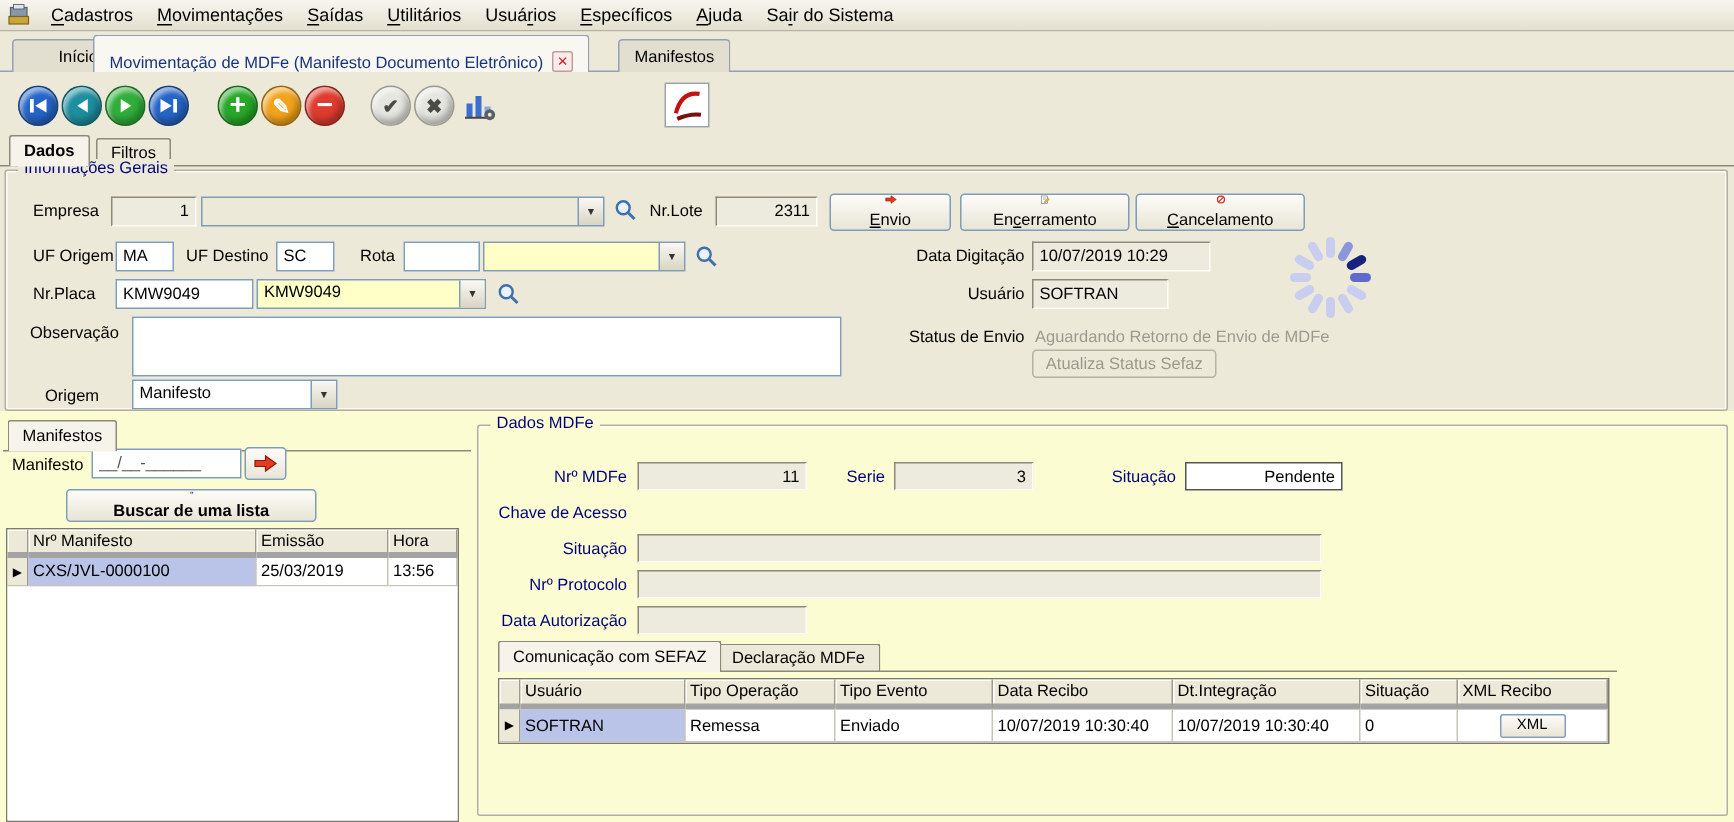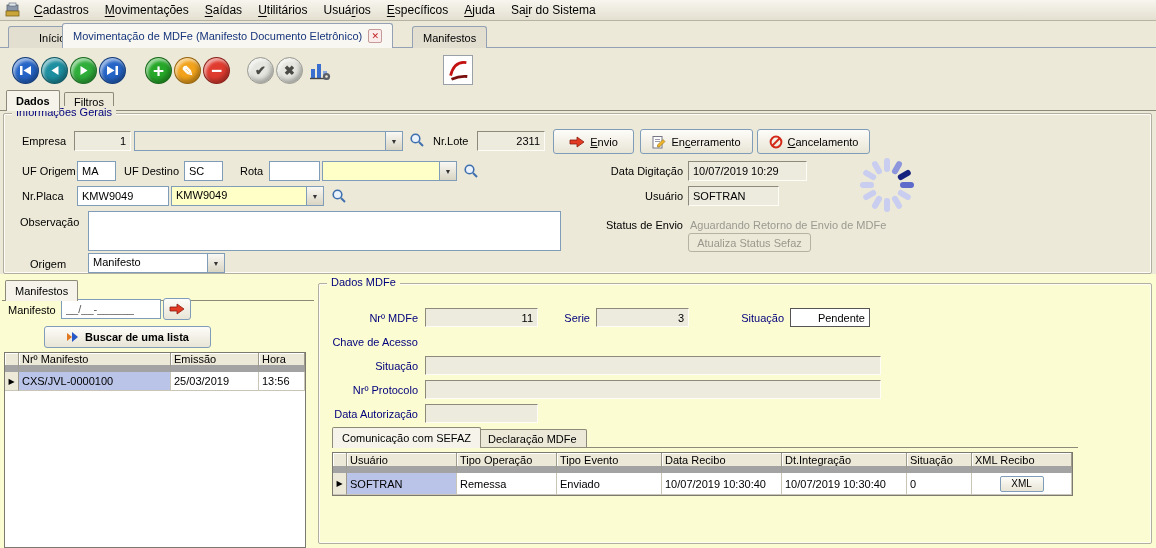--- a/index.html
+++ b/index.html
@@ -70,33 +70,33 @@
 
   .combo { position:absolute; display:flex; background:#fff; border:1px solid #7f9db9; }
   .combo.yellow { background:#ffffc8; }
   .combo.disab { background:#ece9d8; }
   .ctext { flex:1; padding:2px 4px; overflow:hidden; white-space:nowrap; }
   .cbtn { width:17px; background:linear-gradient(#f9f8f3,#d9d5c4); border-left:1px solid #7f9db9;
           display:flex; align-items:center; justify-content:center; font-size:7px; color:#333; }
 
   .btn { position:absolute; display:flex; align-items:center; justify-content:center; gap:5px;
          background:linear-gradient(#fdfcf8,#e8e5d6); border:1px solid #7f9db9; border-radius:3px;
-         font-size:11px; cursor:default; }
+         font-size:11px; cursor:default;flex-direction:column; }
   .btn.dis { color:#9a988c; background:#ece9d8; border-color:#b5b2a4; }
   .xmlbtn { position:static; width:44px; height:16px; font-size:10px; border-radius:2px; }
 
   textarea.obs { position:absolute; background:#fff; border:1px solid #7f9db9; resize:none;
                  font-family:"Liberation Sans", sans-serif; font-size:11px; padding:2px 4px; }
 
   
   .grid { position:absolute; background:#fff; border:1px solid #7c7a6e; display:flex; flex-direction:column; }
   .grow { display:flex; flex:none; }
   .gc { border-right:1px solid #c9c6b8; border-bottom:1px solid #c9c6b8; padding:1px 3px;
         white-space:nowrap; overflow:hidden; display:flex; align-items:center; flex:none; }
-  .gh { background:#ece9d8; border-right:1px solid #9e9b8c; border-bottom:7px solid #a3a3a3;
+  .gh { background:#ece9d8; border-right:1px solid #9e9b8c; border-bottom:4px solid #a3a3a3;
         box-shadow:inset 1px 1px 0 #fff; }
   .gind { background:#ece9d8; border-right:1px solid #9e9b8c; justify-content:center; font-size:8px; width:14px; }
   .sel { background:#b9c4e8; }
   .gfill { flex:1; background:#fff; }
 
   .yellow-strip { position:absolute; left:0; top:274px; width:1156px; height:274px; background:#fcfcd2; }
 </style>
 </head>
 <body>
 
@@ -117,21 +117,21 @@
     <span class="menu-item"><span>Usuá</span><u>r</u><span>ios</span></span>
     <span class="menu-item"><span></span><u>E</u><span>specíficos</span></span>
     <span class="menu-item"><span></span><u>A</u><span>juda</span></span>
     <span class="menu-item"><span>Sa</span><u>i</u><span>r do Sistema</span></span>
   </div>
 
   <div class="doctabs">
     <div class="doctab" style="left:8px;padding-left:30px;">
       <span>Início</span>
     </div>
-    <div class="doctab active" style="left:62px;">
+    <div class="doctab active" style="left:62px;align-items:flex-end;">
       <span>Movimentação de MDFe (Manifesto Documento Eletrônico)</span>
       <span class="closebadge"><span>✕</span></span>
     </div>
     <div class="doctab" style="left:412px;">
       <span>Manifestos</span>
     </div>
   </div>
 
   <div class="toolbar-bg"></div>
   <div class="circ c-blue" style="left:12px;">
@@ -354,21 +354,21 @@
 
   <div class="gbox" style="left:318px;top:283px;width:834px;height:261px;">
     <span class="legend leg-yellow">Dados MDFe</span>
   </div>
 
   <span class="lbl r nv" style="left:330px;top:312px;width:88px;">Nrº MDFe</span>
   <div class="sunken jr" style="left:425px;top:308px;width:113px;height:19px;">11</div>
   <span class="lbl r nv" style="left:548px;top:312px;width:42px;">Serie</span>
   <div class="sunken jr" style="left:596px;top:308px;width:93px;height:19px;">3</div>
   <span class="lbl r nv" style="left:714px;top:312px;width:70px;">Situação</span>
-  <div class="sunken white jr" style="left:790px;top:308px;width:80px;height:19px;">Pendente</div>
+  <div class="sunken white jr" style="left:790px;top:308px;width:105px;height:19px;">Pendente</div>
 
   <span class="lbl r nv" style="left:328px;top:336px;width:90px;">Chave de Acesso</span>
   <span class="lbl r nv" style="left:330px;top:360px;width:88px;">Situação</span>
   <div class="sunken" style="left:425px;top:356px;width:456px;height:19px;"></div>
   <span class="lbl r nv" style="left:330px;top:384px;width:88px;">Nrº Protocolo</span>
   <div class="sunken" style="left:425px;top:380px;width:456px;height:19px;"></div>
   <span class="lbl r nv" style="left:325px;top:408px;width:93px;">Data Autorização</span>
   <div class="sunken" style="left:425px;top:404px;width:113px;height:19px;"></div>
 
   <div class="tab active" style="left:332px;top:427px;">

